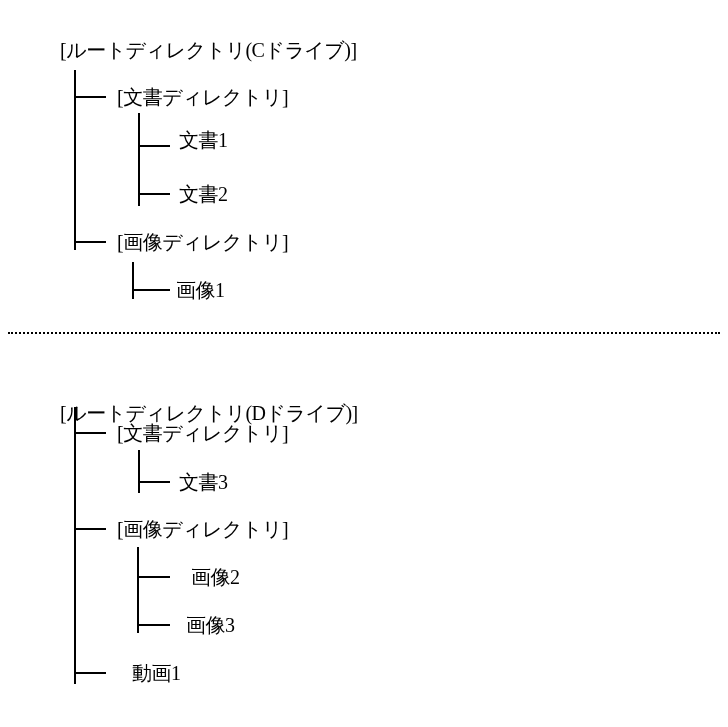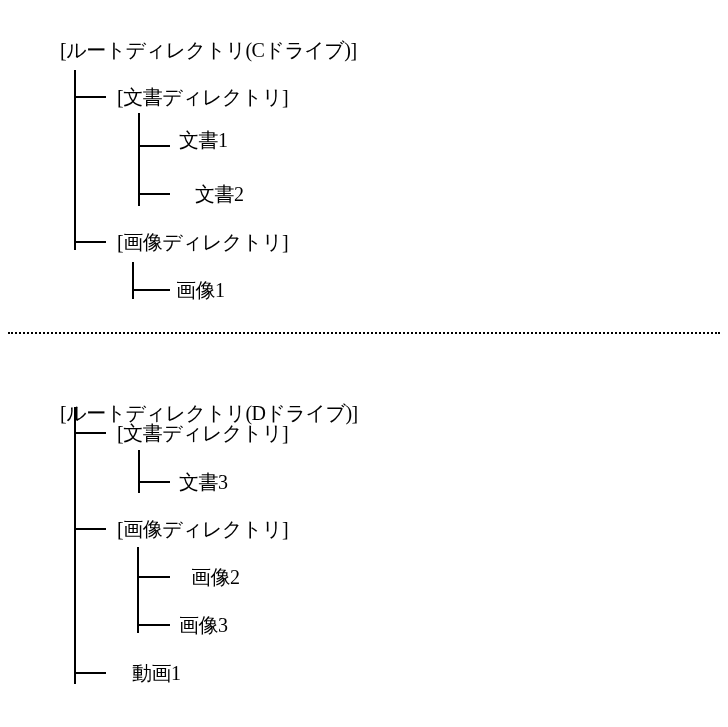--- a/index.html
+++ b/index.html
@@ -27,21 +27,21 @@
 <div>
   <span class="lbl" style="left:60px; top:50px;">[ルートディレクトリ(Cドライブ)]</span>
   <div class="v" style="left:74px; top:70px; height:180px;"></div>
 
   <div class="h" style="left:74px; top:96px; width:32px;"></div>
   <span class="lbl" style="left:117px; top:97px;">[文書ディレクトリ]</span>
   <div class="v" style="left:138px; top:113px; height:93px;"></div>
   <div class="h" style="left:138px; top:145px; width:32px;"></div>
   <span class="lbl" style="left:179px; top:140px;">文書1</span>
   <div class="h" style="left:138px; top:193px; width:32px;"></div>
-  <span class="lbl" style="left:179px; top:194px;margin-left:16px;">文書2</span>
+  <span class="lbl" style="left:179px; top:194px;">文書2</span>
 
   <div class="h" style="left:74px; top:241px; width:32px;"></div>
   <span class="lbl" style="left:117px; top:242px;">[画像ディレクトリ]</span>
   <div class="v" style="left:132px; top:262px; height:37px;"></div>
   <div class="h" style="left:132px; top:289px; width:38px;"></div>
   <span class="lbl" style="left:176px; top:290px;">画像1</span>
 </div>
 
 <div class="sep"></div>
 
@@ -54,17 +54,17 @@
   <div class="v" style="left:138px; top:450px; height:43px;"></div>
   <div class="h" style="left:138px; top:481px; width:32px;"></div>
   <span class="lbl" style="left:179px; top:482px;">文書3</span>
 
   <div class="h" style="left:74px; top:528px; width:32px;"></div>
   <span class="lbl" style="left:117px; top:529px;">[画像ディレクトリ]</span>
   <div class="v" style="left:137px; top:547px; height:86px;"></div>
   <div class="h" style="left:137px; top:576px; width:33px;"></div>
   <span class="lbl" style="left:179px; top:577px;margin-left:12px;">画像2</span>
   <div class="h" style="left:137px; top:624px; width:33px;"></div>
-  <span class="lbl" style="left:179px; top:625px;">画像3</span>
+  <span class="lbl" style="left:186px; top:625px;">画像3</span>
 
   <div class="h" style="left:74px; top:672px; width:32px;"></div>
   <span class="lbl" style="left:132px; top:673px;">動画1</span>
 </div>
 
 </body></html>

